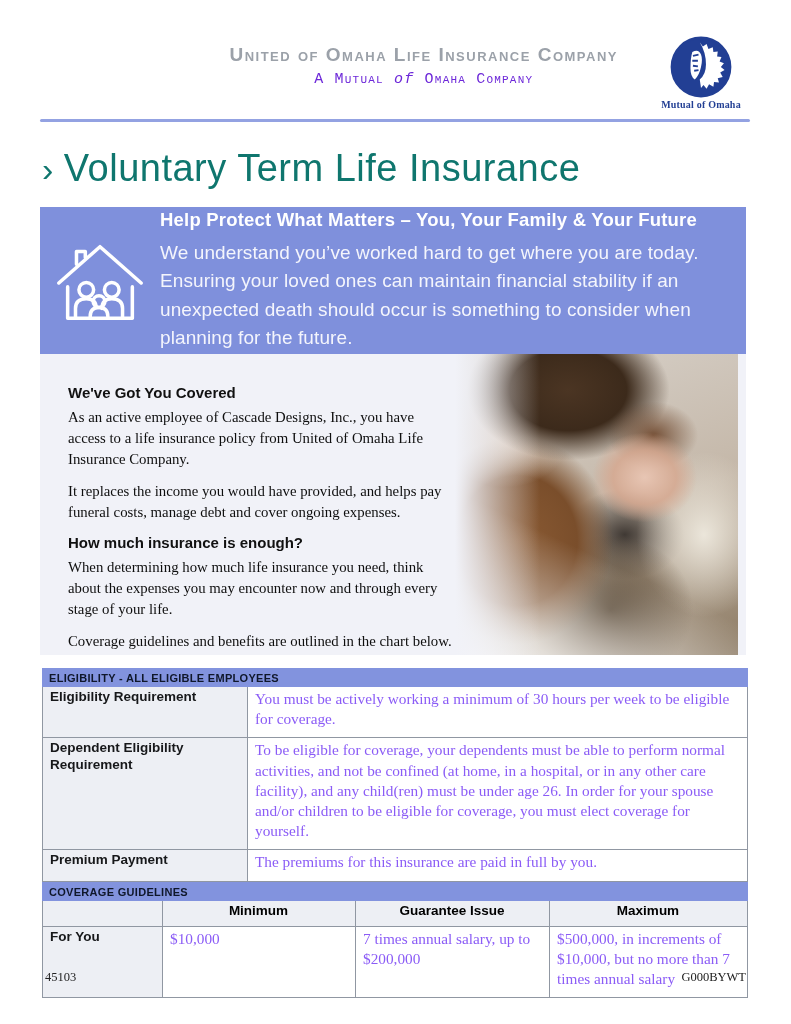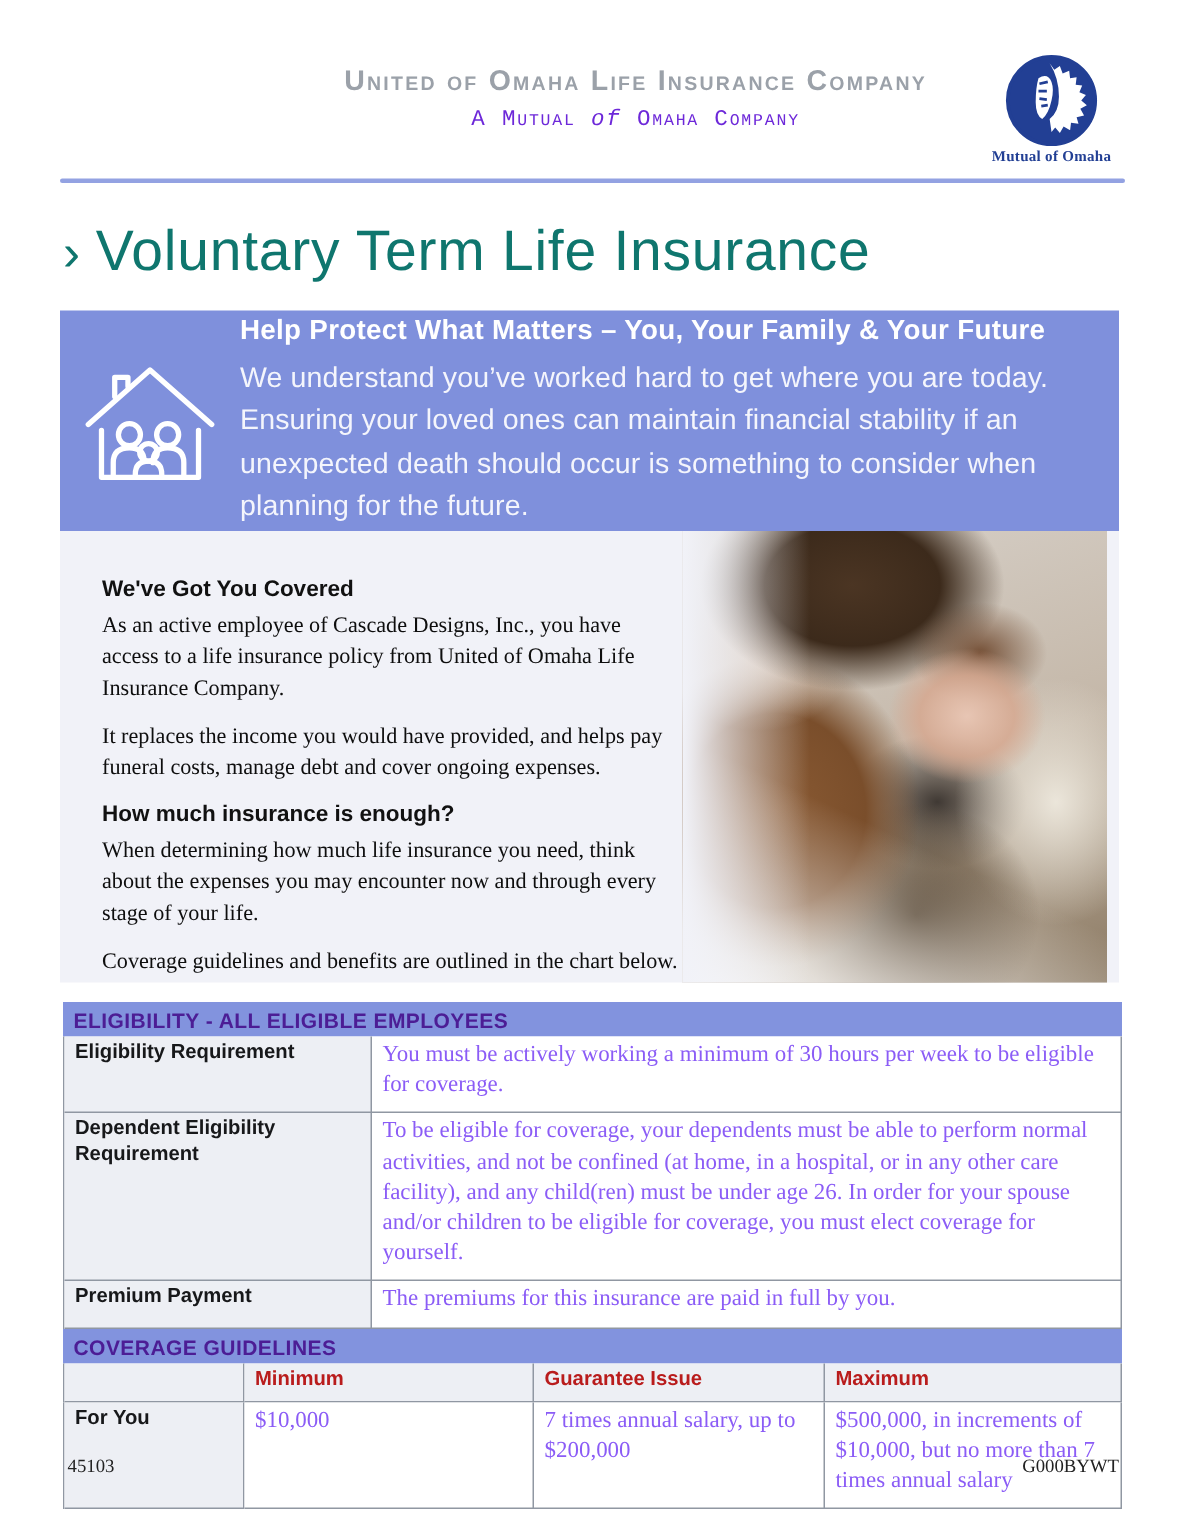--- a/index.html
+++ b/index.html
@@ -91,40 +91,41 @@
   .photo::before{
     content:"";position:absolute;inset:0;
     background:
       linear-gradient(to right, #f1f2f8 0%, rgba(241,242,248,0) 30%),
       linear-gradient(25deg, rgba(255,255,255,0.95) 0%, rgba(255,255,255,0) 38%);
   }
 
   
   .tables{position:absolute;top:668px;left:42px;width:706px;}
   .bar{
-    background:#8293de;color:#4c1d95;font-weight:bold;font-size:14px;
+    background:#8293de;color:#0f172a;font-weight:bold;font-size:11px;
     padding:4px 5px 3px 7px;letter-spacing:0.3px;
   }
   .grid-row{display:grid;border-left:1px solid #9097a2;}
   .elig{grid-template-columns:205px 1fr;}
   .cov{grid-template-columns:120px 193px 194px 1fr;}
   .cell{
     border-right:1px solid #9097a2;border-bottom:1px solid #9097a2;
     padding:2px 8px 8px 7px;
   }
   .lbl{
     background:#edeff4;font-weight:bold;font-size:13.5px;color:#17181a;
     line-height:1.25;
   }
   .val{
     background:#ffffff;font-family:"Liberation Serif", serif;
     font-size:15.3px;line-height:1.32;color:#8b5cf6;
   }
   .colhead{
-    background:#edeff4;font-weight:bold;font-size:13.5px;color:#b91c1c;
+    background:#edeff4;font-weight:bold;font-size:13.5px;color:#000000;
+    text-align:center;
   }
 
   
   .footer{
     position:absolute;top:970px;left:45px;right:45px;
     font-family:"Liberation Serif", serif;font-size:12.5px;color:#222;
     display:flex;justify-content:space-between;
   }
 </style>
 </head>

